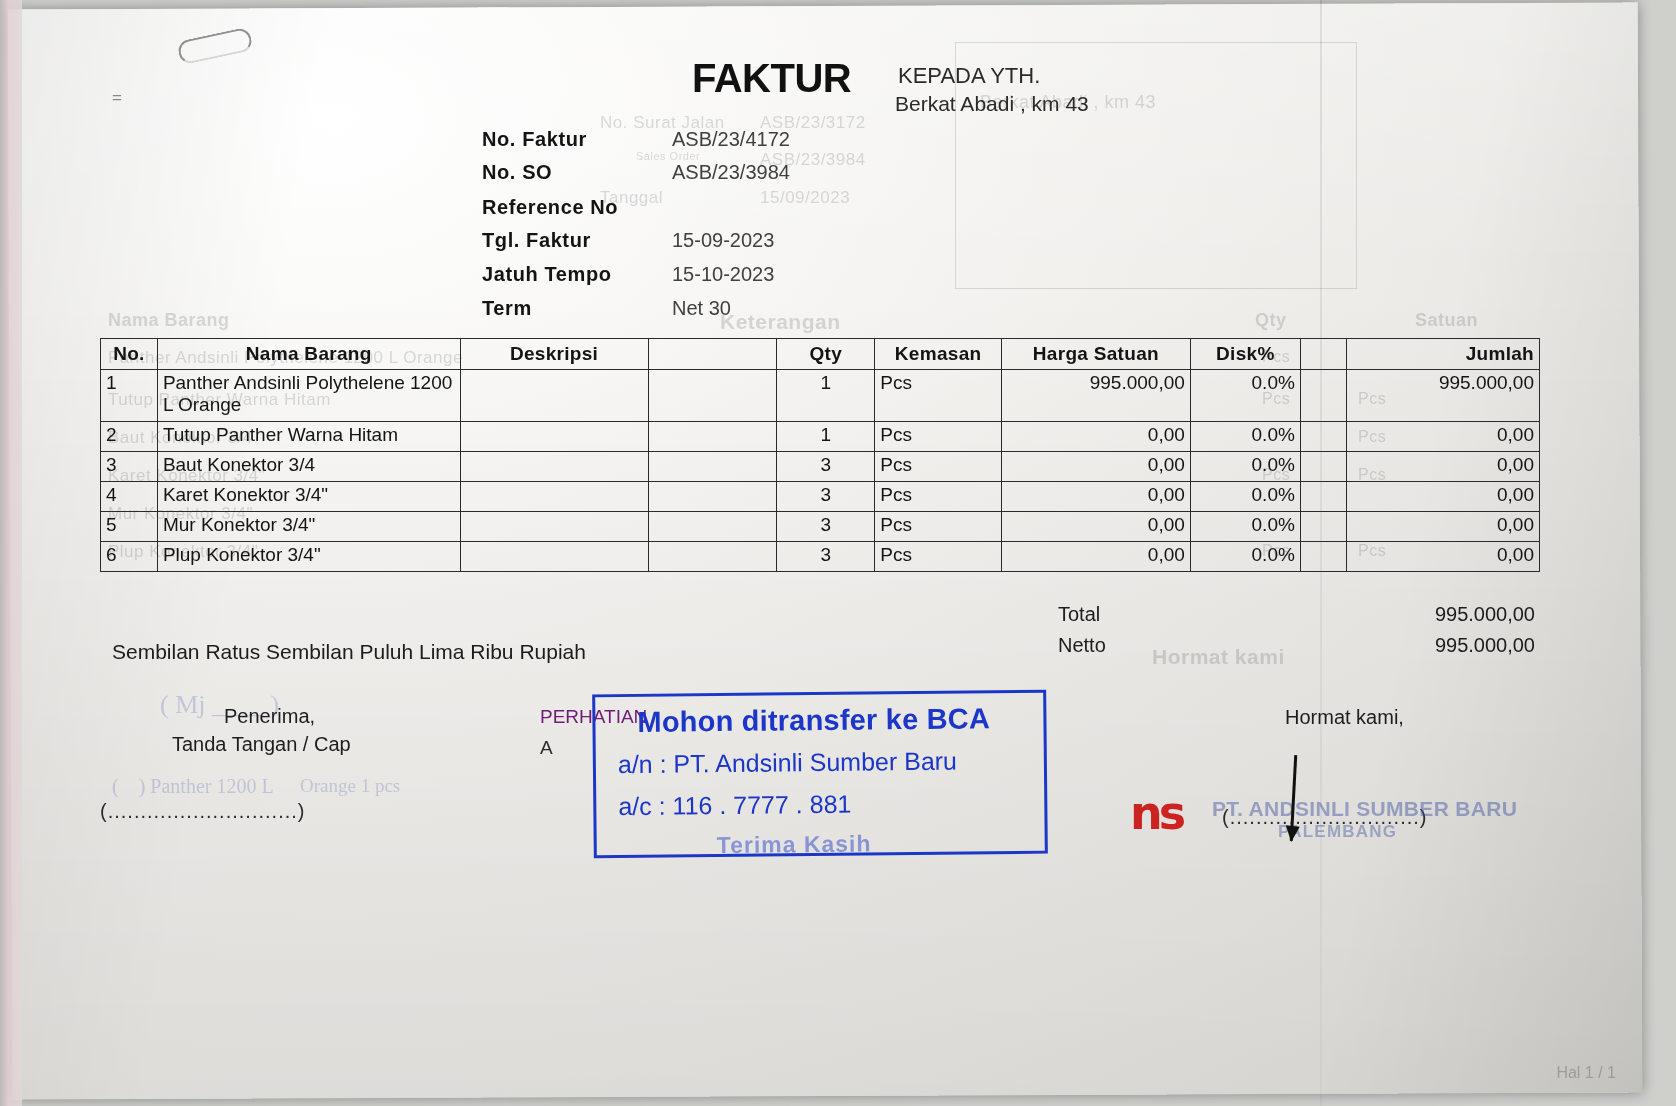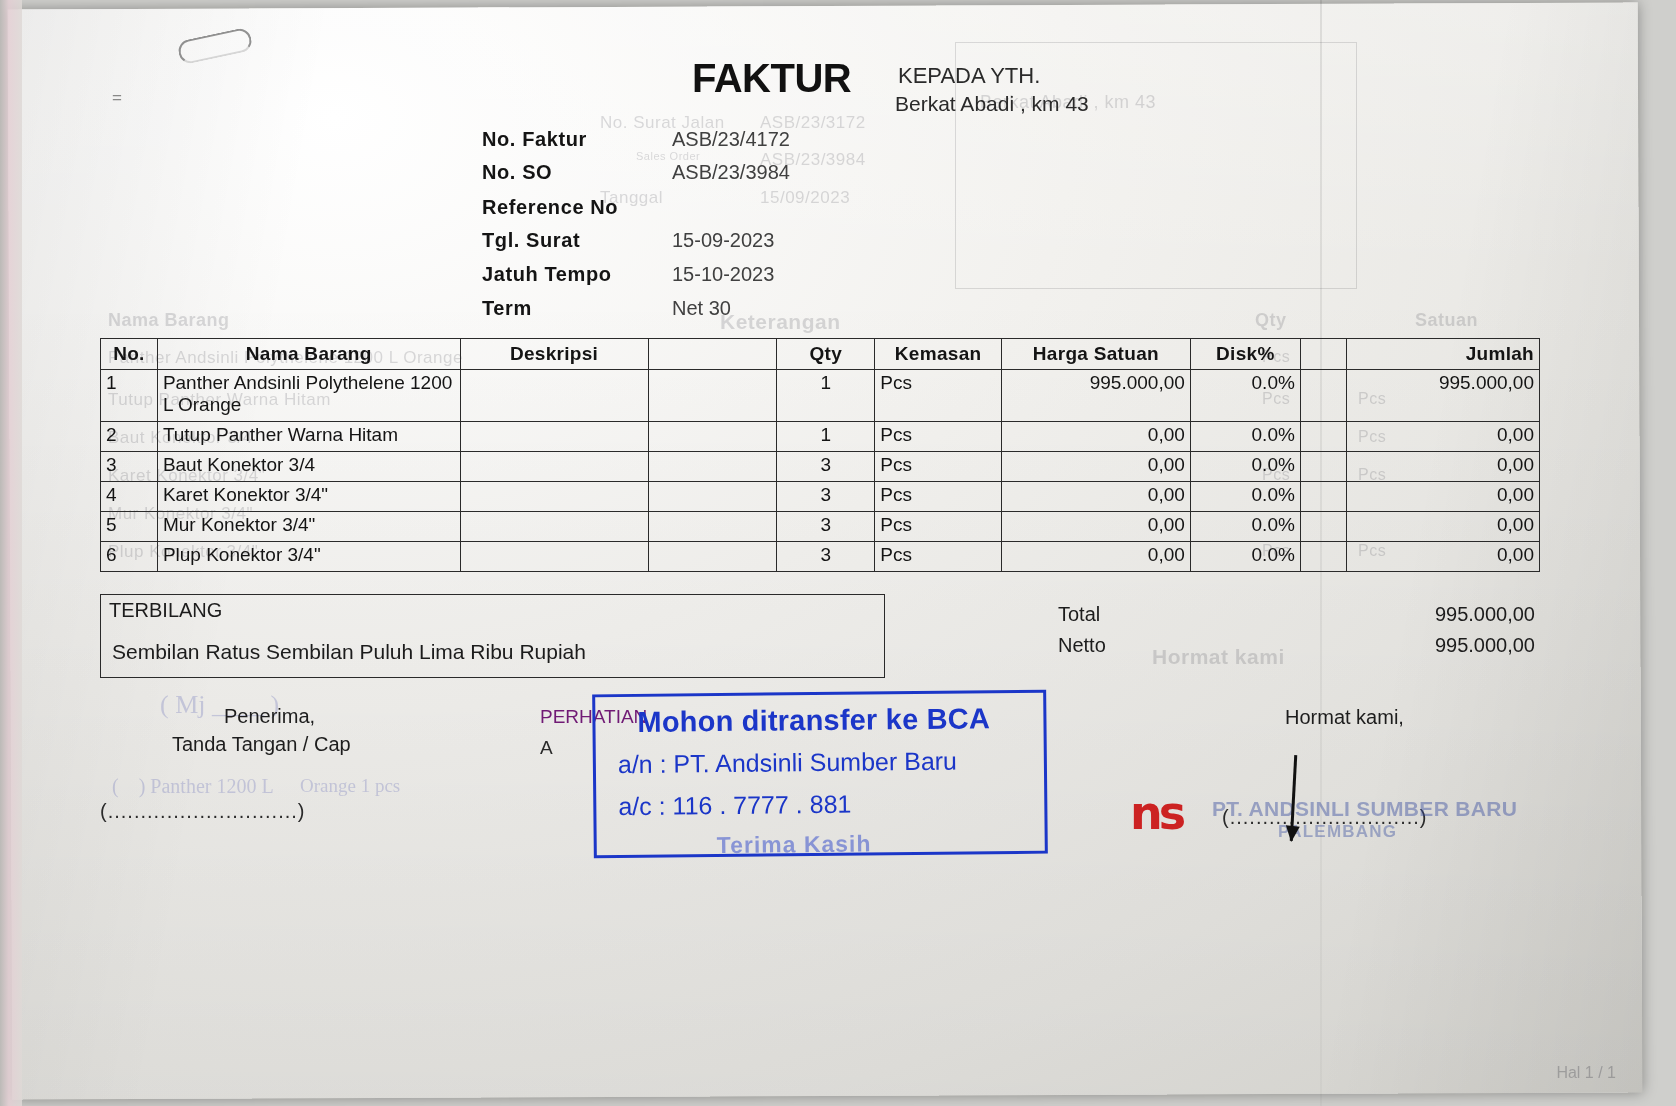--- a/index.html
+++ b/index.html
@@ -312,21 +312,21 @@
 
     <div class="abs meta-label" style="left:482px; top:128px;">No. Faktur</div>
     <div class="abs meta-value" style="left:672px; top:128px;">ASB/23/4172</div>
 
     <div class="abs meta-label" style="left:482px; top:161px;">No. SO</div>
     <div class="abs meta-value" style="left:672px; top:161px;">ASB/23/3984</div>
 
     <div class="abs meta-label" style="left:482px; top:196px;">Reference No</div>
     <div class="abs meta-value" style="left:672px; top:196px;"></div>
 
-    <div class="abs meta-label" style="left:482px; top:229px;">Tgl. Surat</div>
+    <div class="abs meta-label" style="left:482px; top:229px;">Tgl. Faktur</div>
     <div class="abs meta-value" style="left:672px; top:229px;">15-09-2023</div>
 
     <div class="abs meta-label" style="left:482px; top:263px;text-align:center;">Jatuh Tempo</div>
     <div class="abs meta-value" style="left:672px; top:263px;">15-10-2023</div>
 
     <div class="abs meta-label" style="left:482px; top:297px;">Term</div>
     <div class="abs meta-value" style="left:672px; top:297px;">Net 30</div>
 
     <table class="items">
       <thead>
@@ -412,23 +412,20 @@
           <td class="c-qty">3</td>
           <td class="c-kem">Pcs</td>
           <td class="c-harga">0,00</td>
           <td class="c-disk">0.0%</td>
           <td class="c-gap"></td>
           <td class="c-jum">0,00</td>
         </tr>
       </tbody>
     </table>
 
-    <div class="terbilang-box">
-      <div class="terbilang-label">TERBILANG</div>
-    </div>
     <div class="abs terbilang-value" style="left:112px; top:640px;">Sembilan Ratus Sembilan Puluh Lima Ribu Rupiah</div>
 
     <div class="abs tot-label" style="left:1058px; top:603px;">Total</div>
     <div class="abs tot-value" style="left:1380px; top:603px; width:155px;">995.000,00</div>
     <div class="abs tot-label" style="left:1058px; top:634px;">Netto</div>
     <div class="abs tot-value" style="left:1380px; top:634px; width:155px;">995.000,00</div>
 
     <div class="abs sig-text" style="left:224px; top:705px;">Penerima,</div>
     <div class="abs sig-text" style="left:172px; top:733px;">Tanda Tangan / Cap</div>
     <div class="abs dots" style="left:100px; top:800px;">(.............................)</div>

